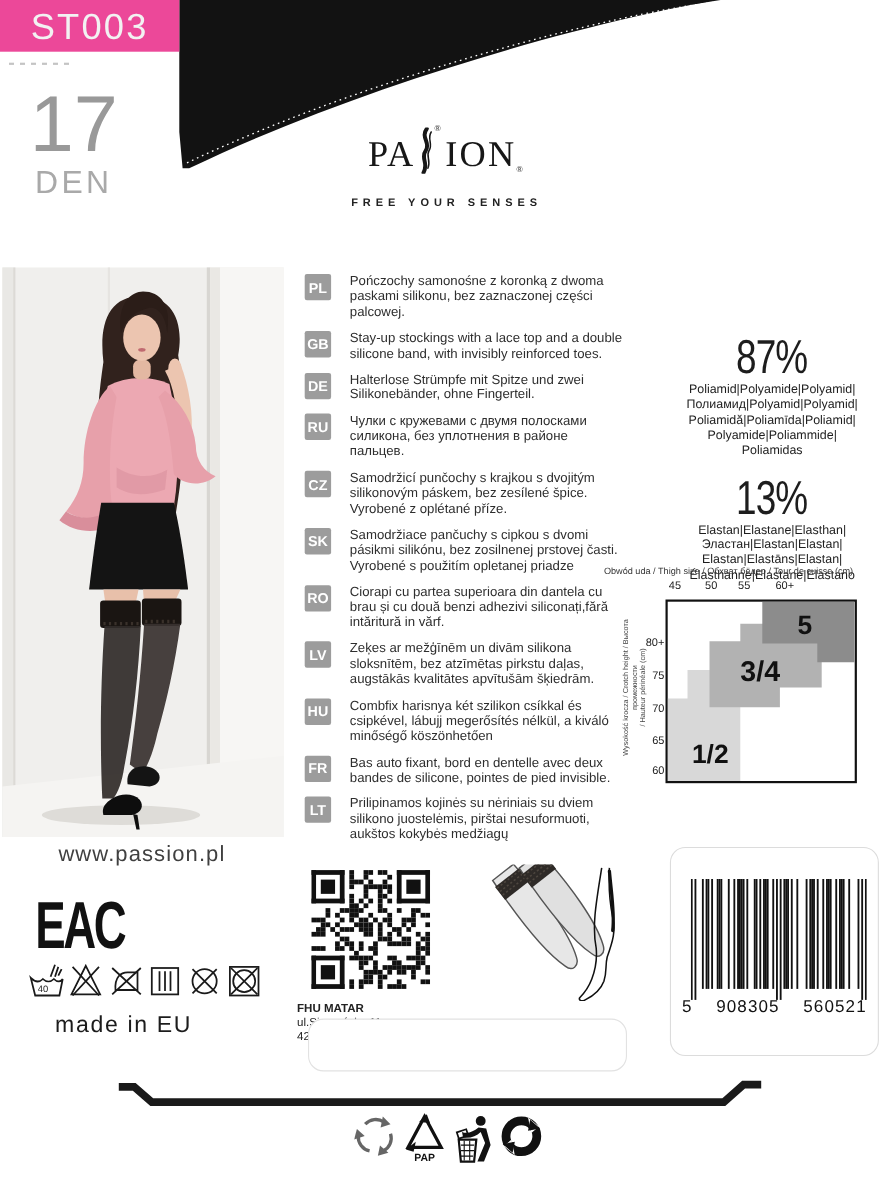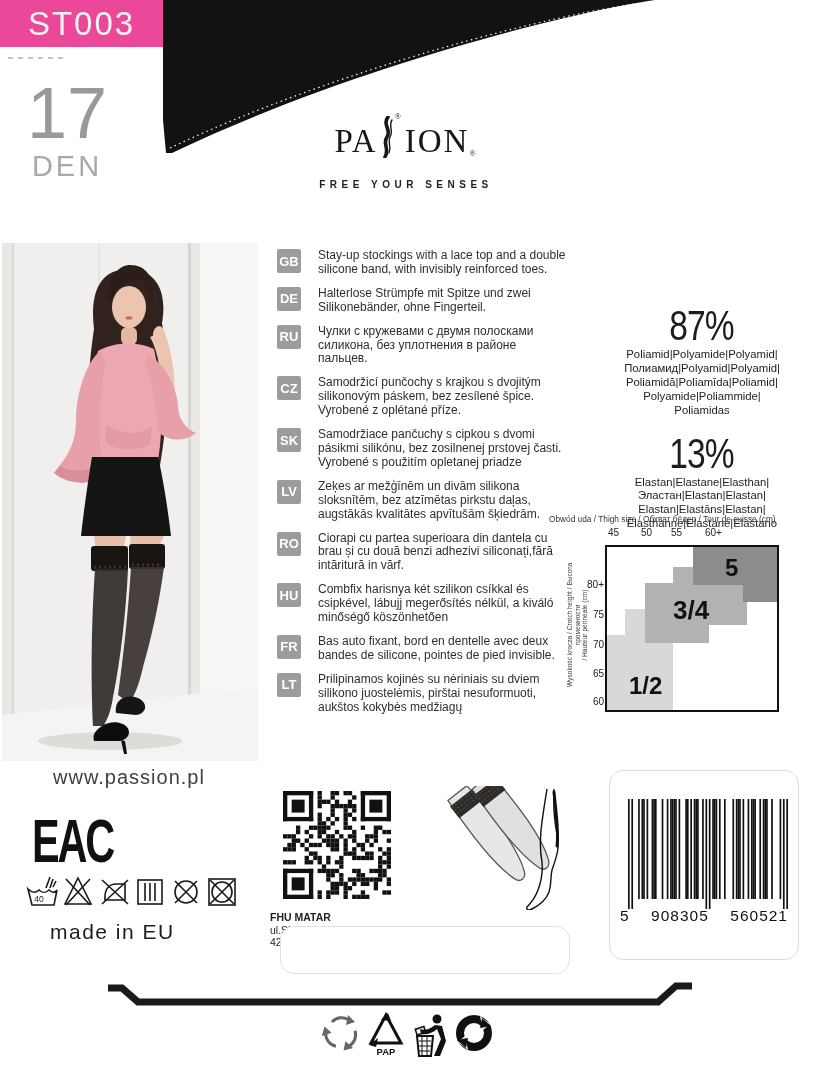--- a/index.html
+++ b/index.html
@@ -130,46 +130,50 @@
 
   <path d="M100,483 C108,478 119,478 125,484 C129,489 127,496 118,498 L92,498 C90,491 94,487 100,483 Z" fill="#0d0d0d"></path>
   <path d="M119,497 l4,1 2,13 -3,0 Z" fill="#0d0d0d"></path>
   <path d="M121,455 C129,452 138,454 142,460 C145,465 142,471 134,472 L114,470 C113,463 115,458 121,455 Z" fill="#141414"></path>
 </svg>
 
 <div class="abs website">www.passion.pl</div>
 
 <div class="abs descs">
   <div class="drow">
+      <span class="lang">PL</span>
+      <p class="dtext">Pończochy samonośne z koronką z dwoma paskami silikonu, bez zaznaczonej części palcowej.</p>
+    </div>
+  <div class="drow">
       <span class="lang">GB</span>
       <p class="dtext">Stay-up stockings with a lace top and a double silicone band, with invisibly reinforced toes.</p>
     </div>
   <div class="drow">
       <span class="lang">DE</span>
       <p class="dtext">Halterlose Strümpfe mit Spitze und zwei Silikonebänder, ohne Fingerteil.</p>
     </div>
   <div class="drow">
       <span class="lang">RU</span>
       <p class="dtext">Чулки с кружевами с двумя полосками силикона, без уплотнения в районе пальцев.</p>
     </div>
   <div class="drow">
       <span class="lang">CZ</span>
       <p class="dtext">Samodržicí punčochy s krajkou s dvojitým silikonovým páskem, bez zesílené špice. Vyrobené z oplétané příze.</p>
     </div>
   <div class="drow">
       <span class="lang">SK</span>
       <p class="dtext">Samodržiace pančuchy s cipkou s dvomi pásikmi silikónu, bez zosilnenej prstovej časti. Vyrobené s použitím opletanej priadze</p>
     </div>
   <div class="drow">
+      <span class="lang">RO</span>
+      <p class="dtext">Ciorapi cu partea superioara din dantela cu brau și cu două benzi adhezivi siliconați,fără intăritură in vărf.</p>
+    </div>
+  <div class="drow">
       <span class="lang">LV</span>
       <p class="dtext">Zeķes ar mežģīnēm un divām silikona sloksnītēm, bez atzīmētas pirkstu daļas, augstākās kvalitātes apvītušām šķiedrām.</p>
-    </div>
-  <div class="drow">
-      <span class="lang">RO</span>
-      <p class="dtext">Ciorapi cu partea superioara din dantela cu brau și cu două benzi adhezivi siliconați,fără intăritură in vărf.</p>
     </div>
   <div class="drow">
       <span class="lang">HU</span>
       <p class="dtext">Combfix harisnya két szilikon csíkkal és csipkével, lábujj megerősítés nélkül, a kiváló minőségő köszönhetően</p>
     </div>
   <div class="drow">
       <span class="lang">FR</span>
       <p class="dtext">Bas auto fixant, bord en dentelle avec deux bandes de silicone, pointes de pied invisible.</p>
     </div>
   <div class="drow">

